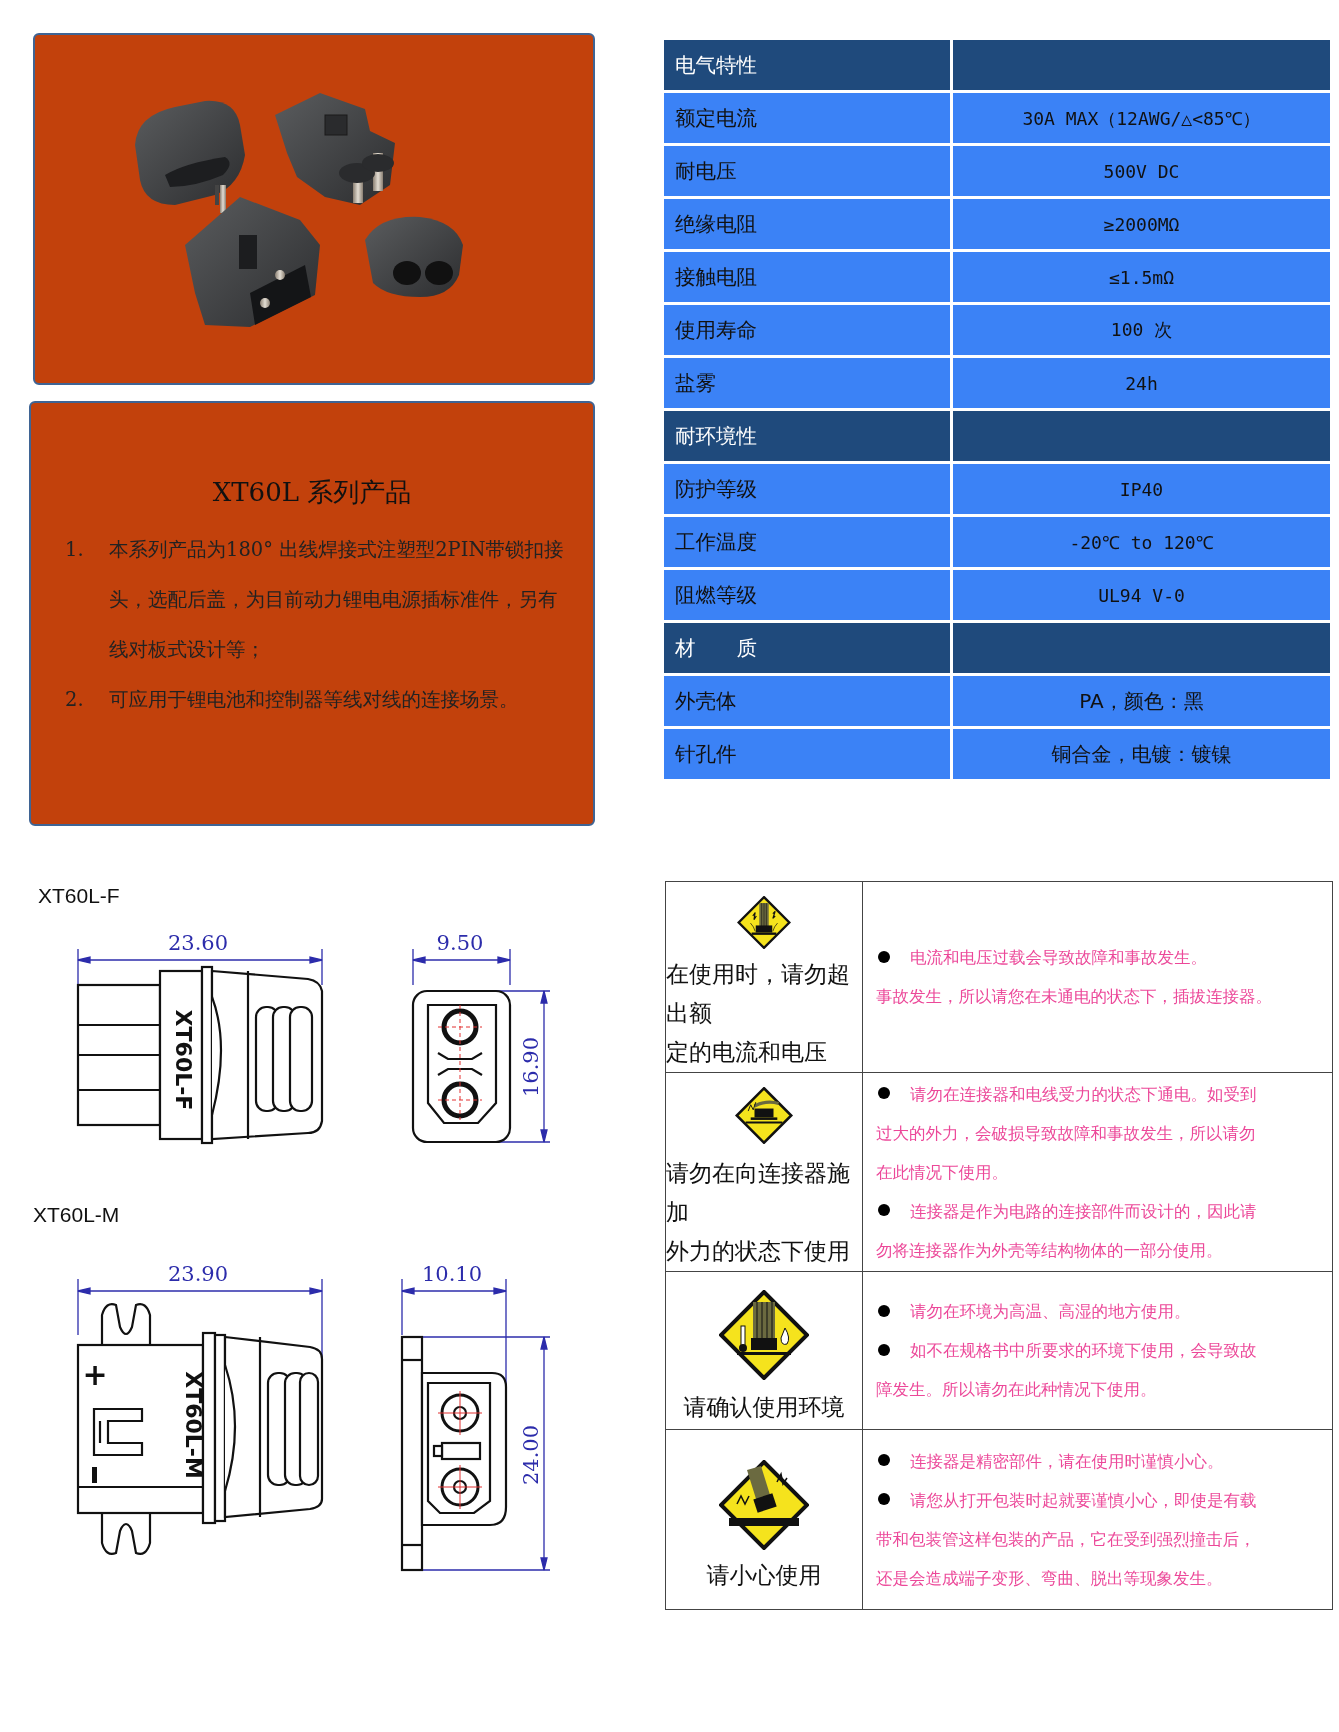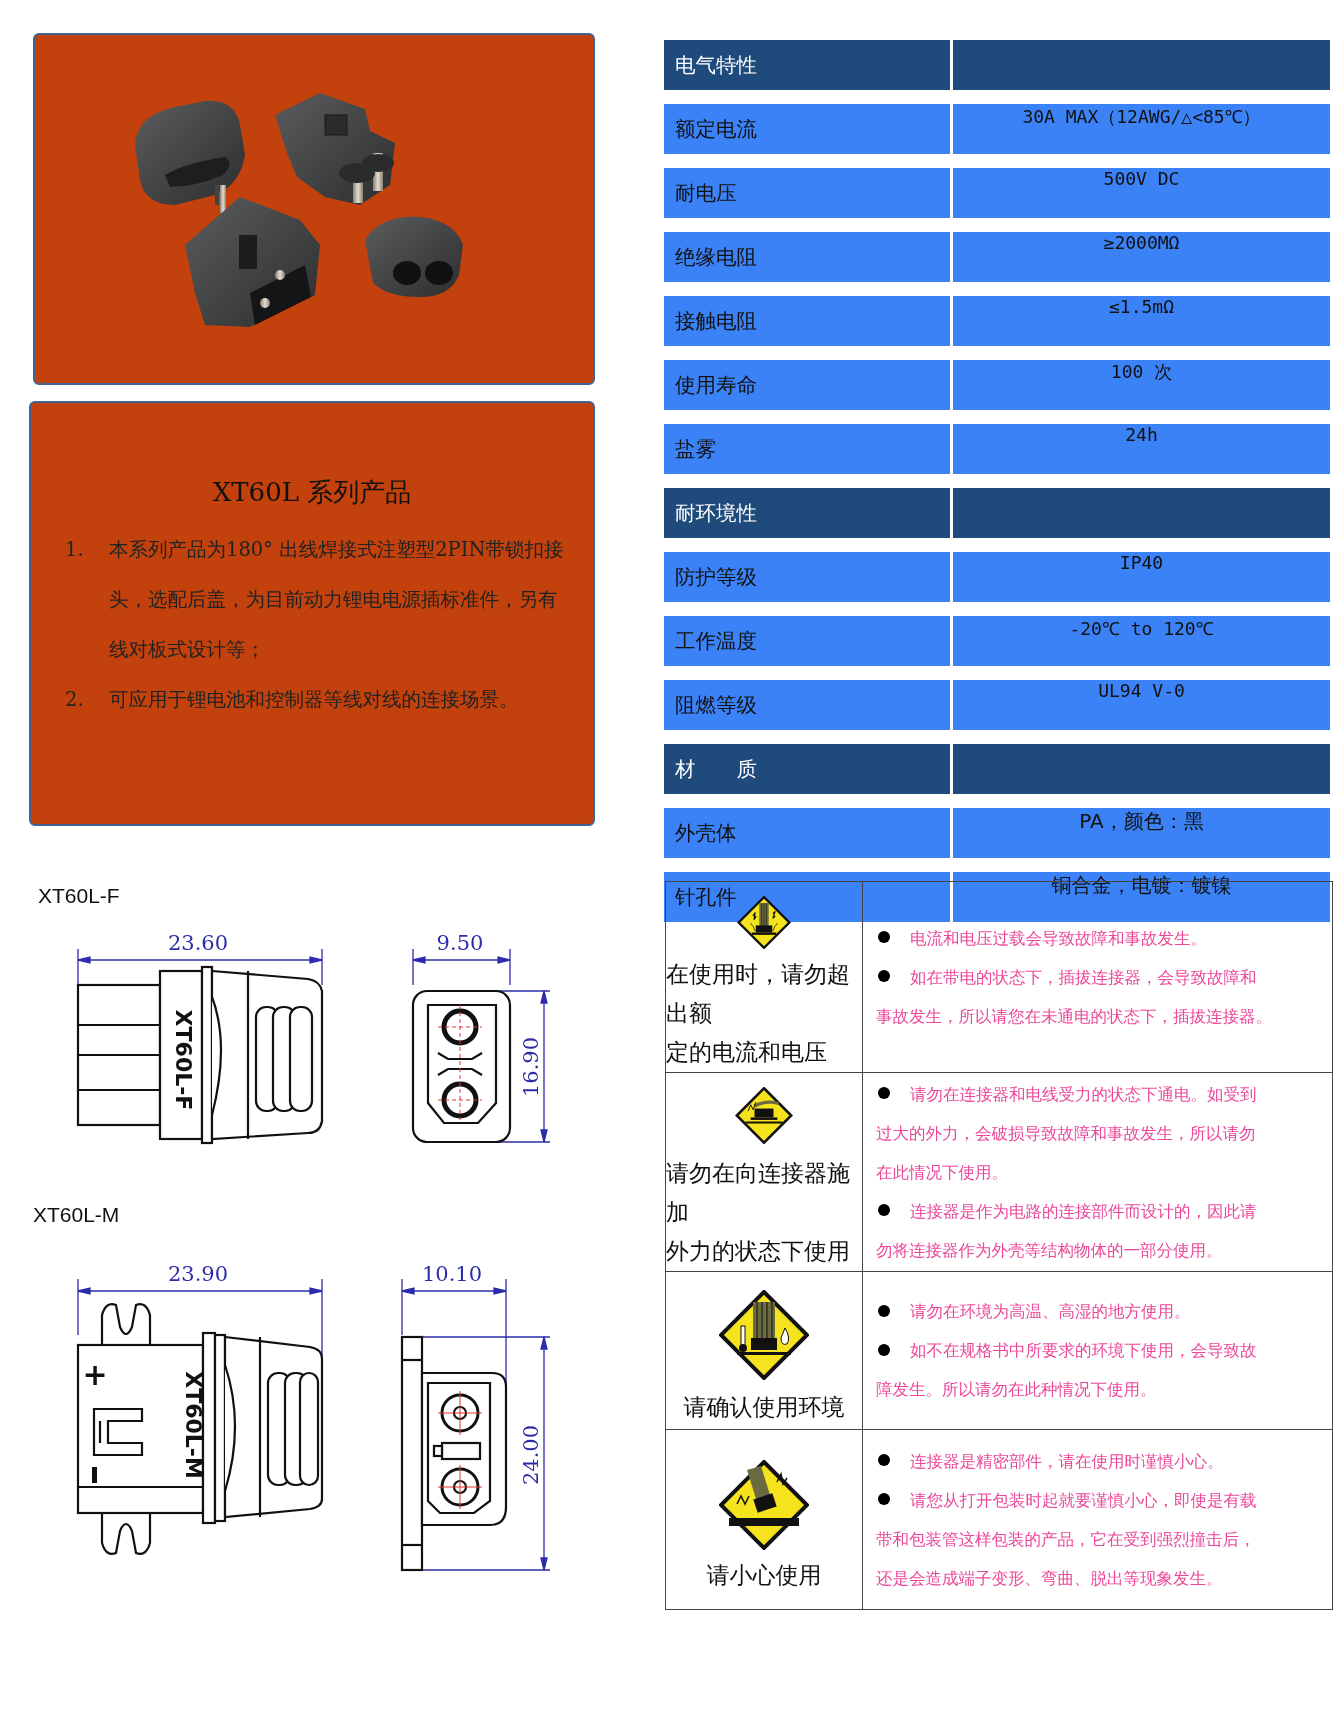--- a/index.html
+++ b/index.html
@@ -14,23 +14,23 @@
   .desc-title { position: absolute; left: 0; right: 0; top: 72px; text-align: center;
                 font-family: "DejaVu Serif", "Liberation Serif", serif; font-size: 26px; color: #111; }
   .desc-list { position: absolute; left: 34px; top: 122px; width: 500px;
                font-family: "DejaVu Serif", "Liberation Serif", serif; font-size: 19.5px; line-height: 50px; color: #222; }
   .desc-item { display: flex; }
   .desc-num { width: 44px; flex: none; }
   .desc-text { flex: 1; }
 
   
   #spec-table { position: absolute; left: 664px; top: 40px; width: 666px; }
-  .spec-row { display: flex; height: 50px; margin-bottom: 14px; }
+  .spec-row { display: flex; height: 50px; margin-bottom: 3px; }
   .spec-cell-l { width: 286px; margin-right: 3px; display: flex; align-items: center; padding-left: 11px; box-sizing: border-box; font-size: 20.5px; }
-  .spec-cell-r { flex: 1; display: flex; justify-content: center; font-size: 19px; }
+  .spec-cell-r { flex: 1; display: flex; align-items: center; justify-content: center; font-size: 19px; }
   .spec-row.section .spec-cell-l, .spec-row.section .spec-cell-r { background: #1f4a7c; color: #ffffff; }
   .spec-row.data .spec-cell-l, .spec-row.data .spec-cell-r { background: #3b82f6; }
   .spec-value { font-family: "DejaVu Sans Mono", "Liberation Mono", monospace; font-size: 18px; letter-spacing: 0px; }
 
   
   .model-label { position: absolute; font-family: "Liberation Sans", sans-serif; font-size: 21px; color: #111; }
   .drawing { position: absolute; }
   .dim-text { font-family: "DejaVu Serif", "Liberation Serif", serif; fill: #2c2cab; font-size: 21px; }
 
   
@@ -323,21 +323,20 @@
         <path d="M22 46 Q28 52 30 60" stroke="#111" stroke-width="1.2" fill="none"></path>
         <path d="M68 46 Q62 52 60 60" stroke="#111" stroke-width="1.2" fill="none"></path>
       </svg>
       <div class="warn-caption" style="margin-top:6px;">
         <div>在使用时，请勿超出额</div>
         <div>定的电流和电压</div>
       </div>
     </div>
     <div class="warn-right">
       <span class="warn-bullet-line"><span class="bullet"></span><span>电流和电压过载会导致故障和事故发生。</span></span>
-      <span class="warn-bullet-line"><span class="bullet"></span><span>如在带电的状态下，插拔连接器，会导致故障和</span></span>
       <span class="warn-bullet-line">事故发生，所以请您在未通电的状态下，插拔连接器。</span>
     </div>
   </div>
 
   <div class="warn-row" style="height:199px;">
     <div class="warn-left">
       <svg class="diamond" style="margin-top:14px;" viewBox="0 0 90 90">
         <polygon points="45,2 88,45 45,88 2,45" fill="#f5e31d" stroke="#111" stroke-width="4"></polygon>
         <rect x="30" y="34" width="30" height="14" fill="#111"></rect>
         <rect x="24" y="48" width="42" height="4" fill="#111"></rect>

